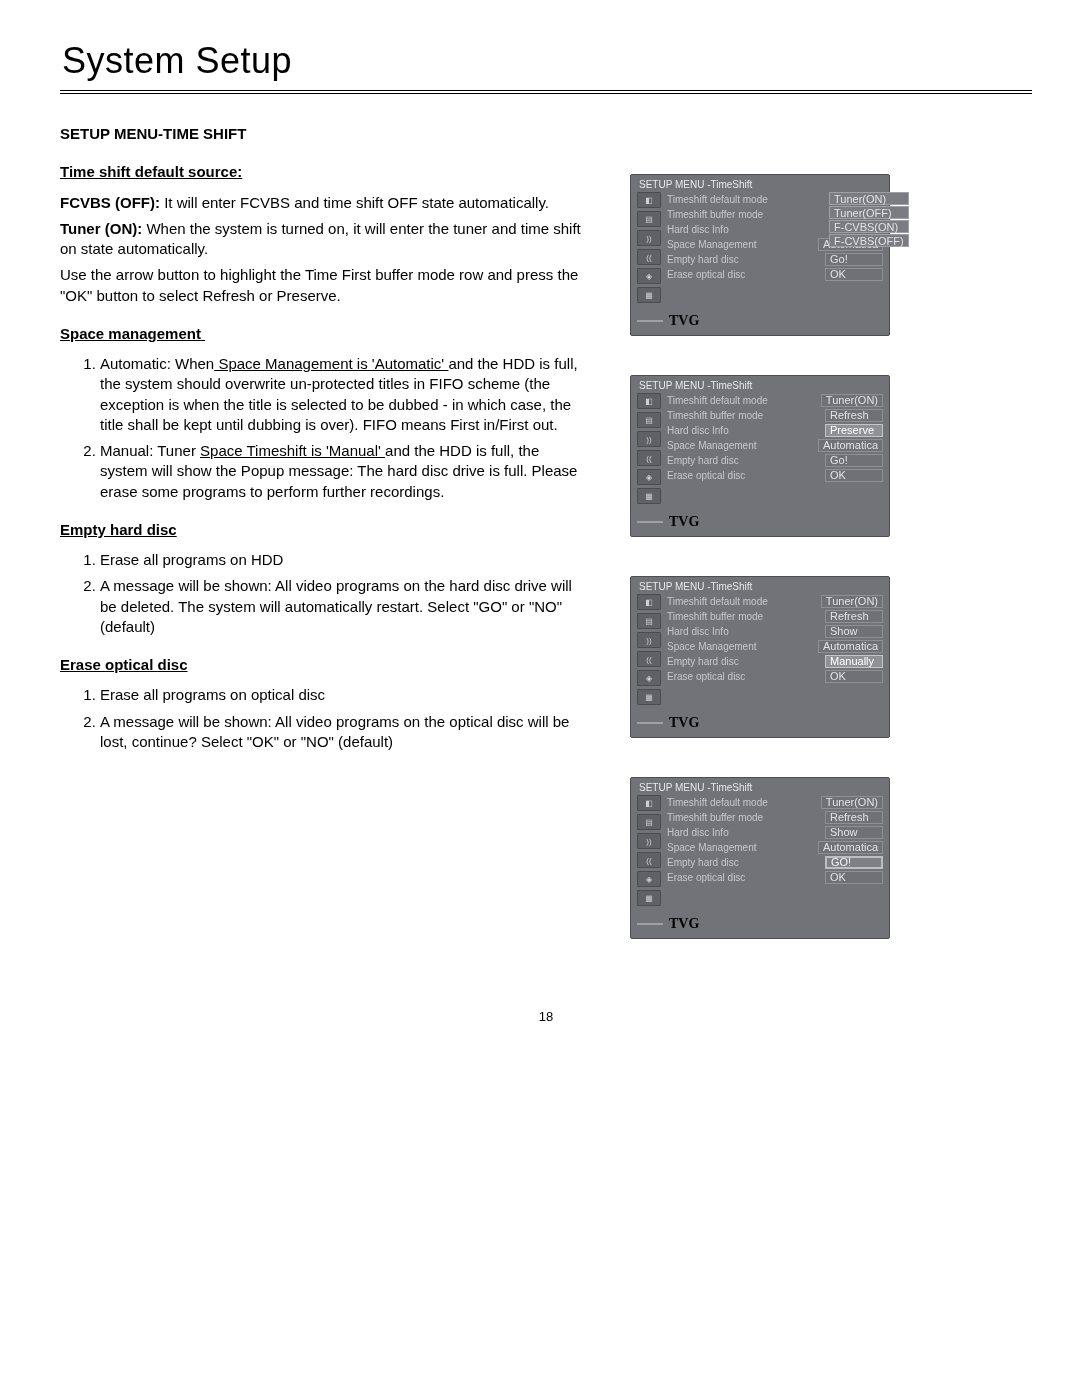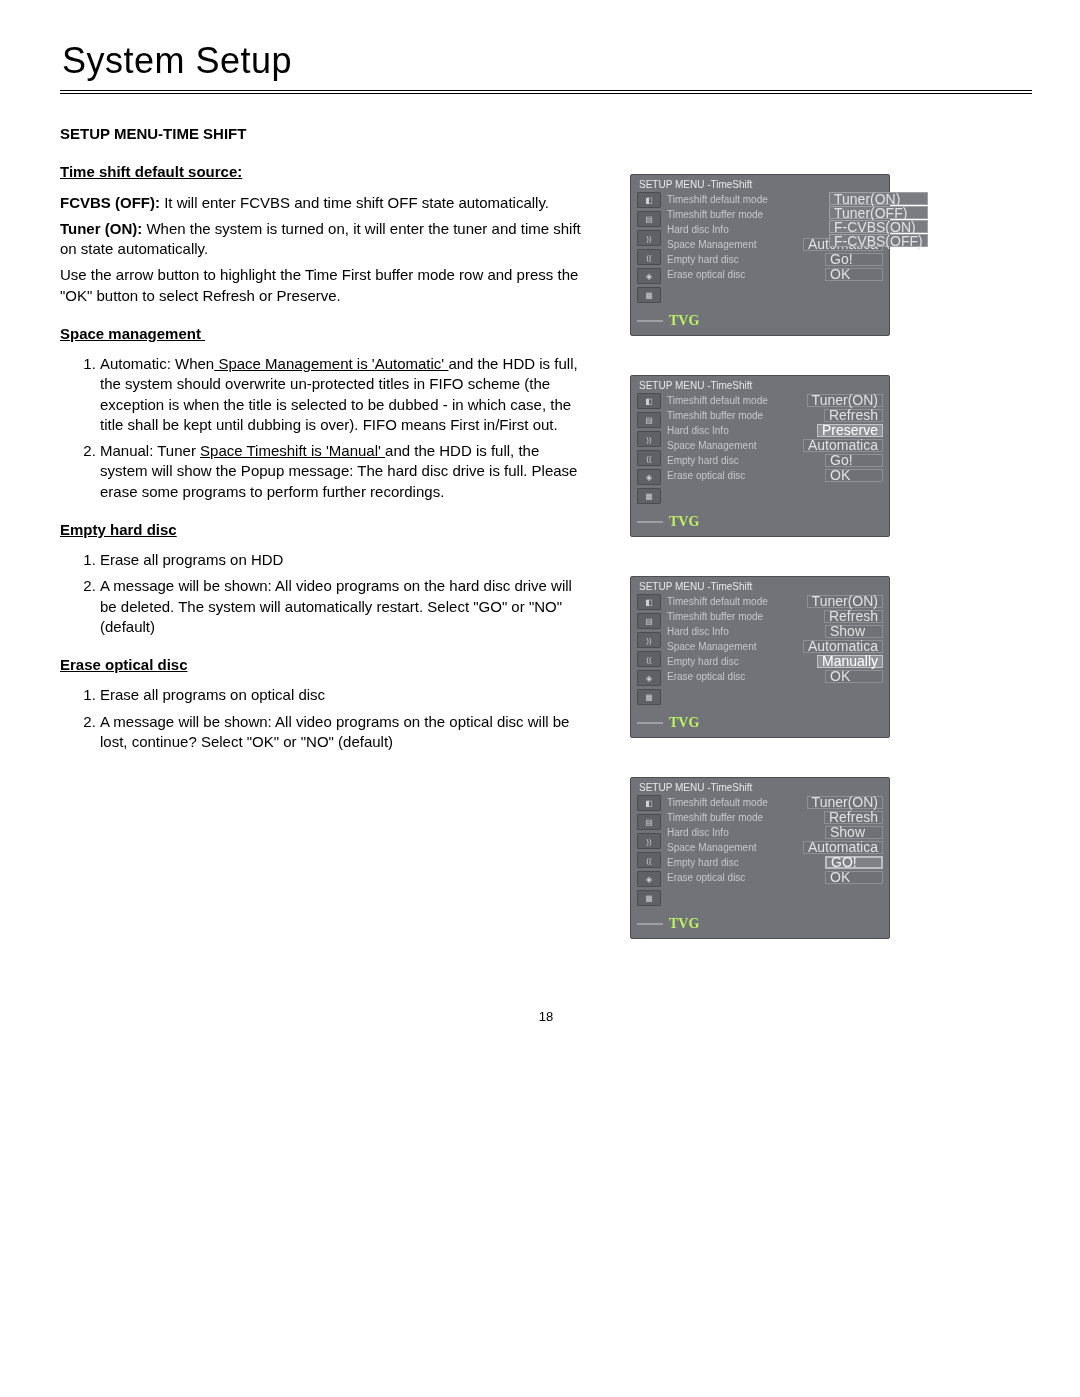--- a/index.html
+++ b/index.html
@@ -78,34 +78,34 @@
   }
   .shot-row {
     display:flex; align-items:center;
     height:14px;
   }
   .shot-label { flex:1; color:#c7c8cc; font-size:10px; white-space:nowrap;}
   .shot-val, .shot-opt, .shot-hilite, .shot-box {
     min-width:58px;
     padding:0 4px;
     height:13px;
-    font-size:14px;
+    font-size:11px;
     display:flex; align-items:center;
     border:1px solid #9a9ba0;
     color:#e2e2e5;
     box-sizing:border-box;
   }
   .shot-val  { background:#6f7176; border-color:#8e9095;}
   .shot-opt  { background:#7a7c82; border-color:#9fa0a5;}
   .shot-hilite { background:#8f9197; border-color:#c4c5c9; color:#fff;}
   .shot-box  { background:#7e8086; border:2px solid #bdbec3; color:#f4f4f6;}
   .tvg {
     margin:4px 6px 6px 6px;
     font-family: "Times New Roman", serif;
-    font-weight:bold; font-size:14px; color:#bef264;
+    font-weight:bold; font-size:14px; color:#000000;
     display:flex; align-items:center; gap:6px;
   }
   .tvg-bar { width:26px; height:2px; background:#9fa0a5; }
   .popup-col { display:flex; flex-direction:column; gap:1px; margin-left:auto;}
 </style>
 </head>
 <body>
 
 <div class="page">
   <h1 class="page-title">System Setup</h1>

